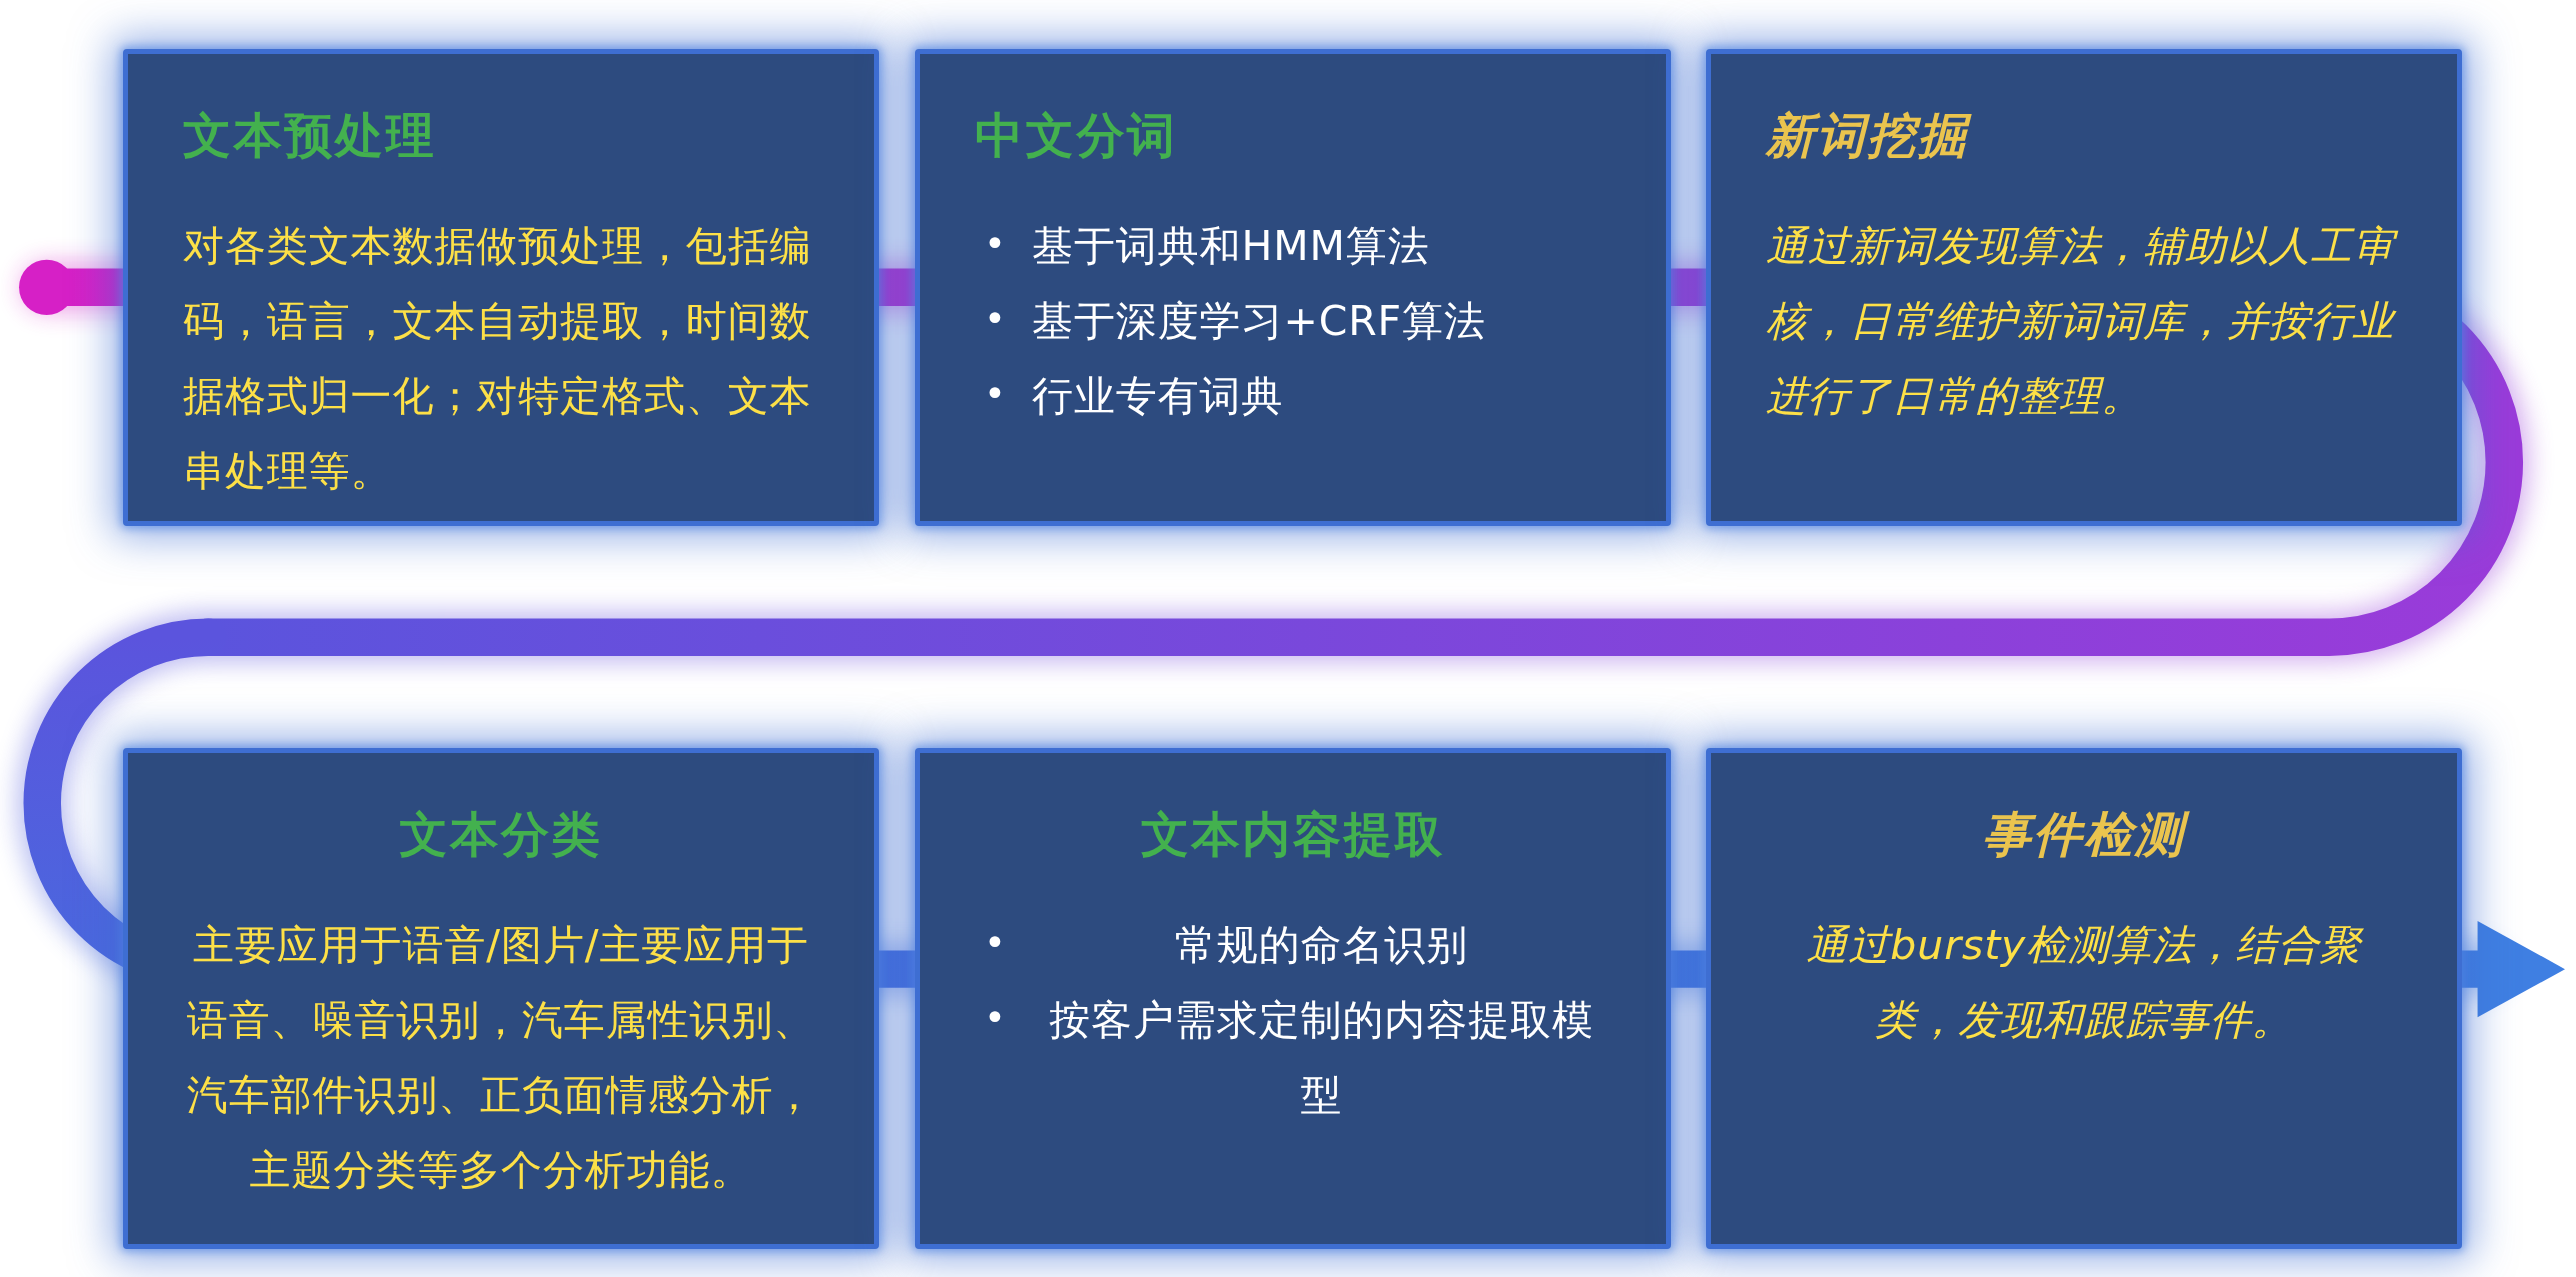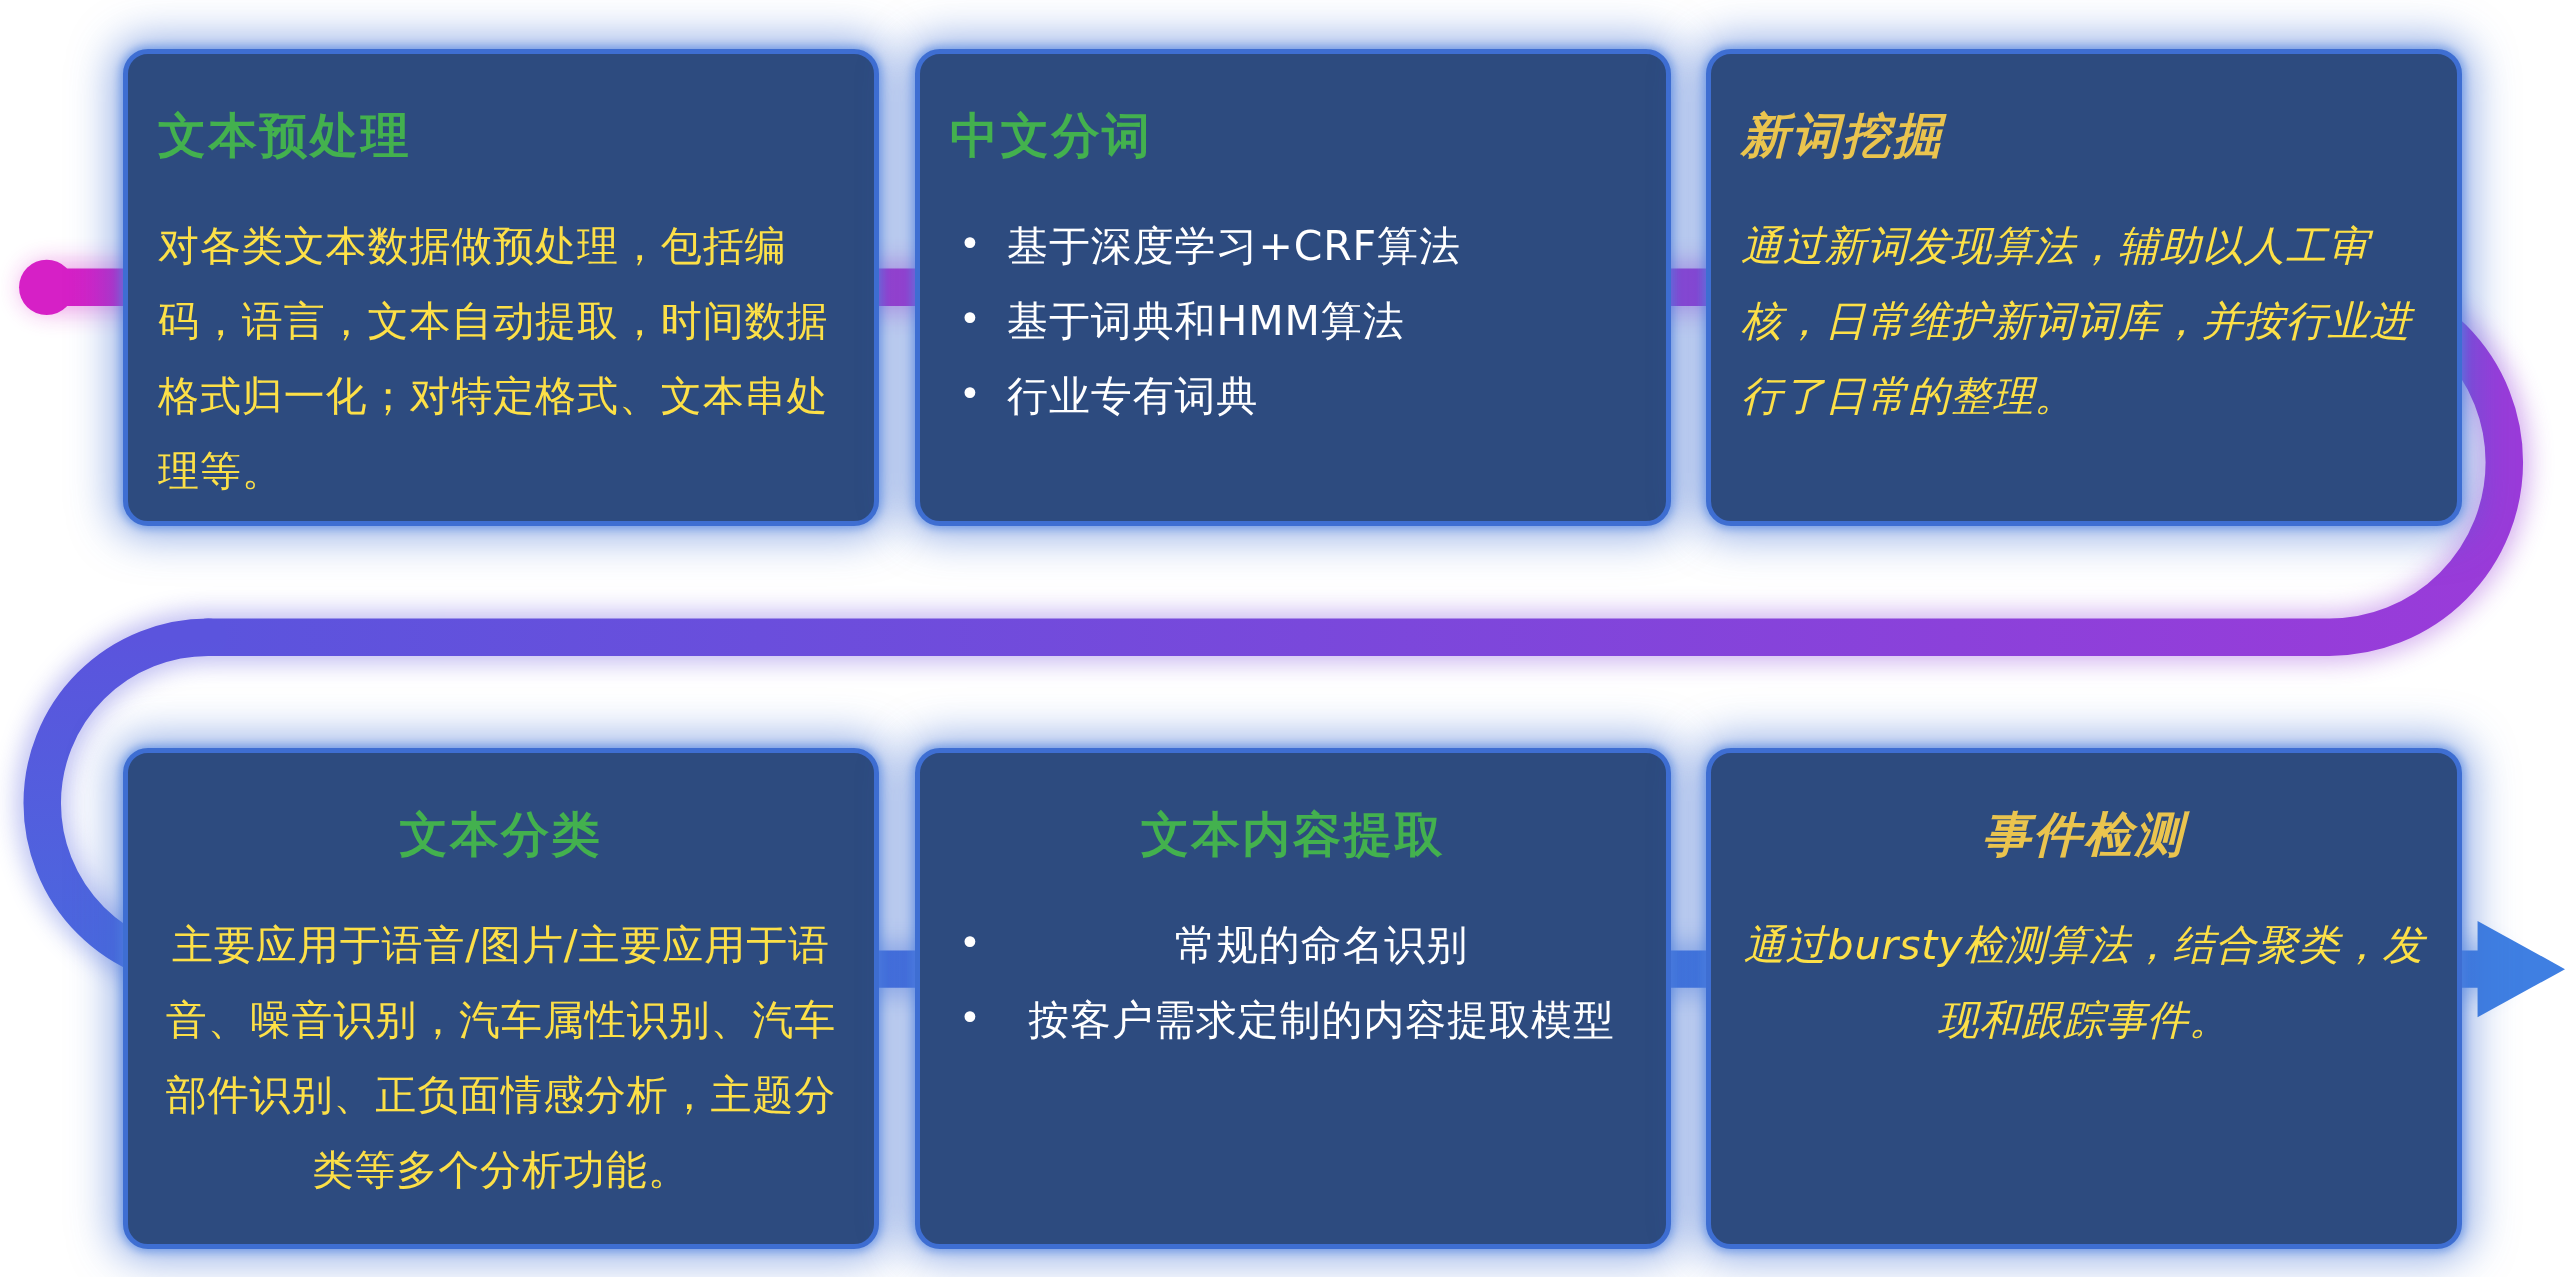--- a/index.html
+++ b/index.html
@@ -16,23 +16,23 @@
   .flow-svg {
     position: absolute;
     left: 0; top: 0;
     z-index: 0;
   }
   .card {
     position: absolute;
     width: 756px;
     background: #2d4b7f;
     border: 5.4px solid #3e6ed2;
-    border-radius: 25px;
+    border-radius: 4px;
     z-index: 1;
-    padding: 37px 30px;
+    padding: 37px 55px;
     color: #ffffff;
     box-shadow: 0 0 41px 10.7px rgba(62, 110, 210, 0.55),
                 0 0 9px 2.7px rgba(94, 146, 235, 0.60);
   }
   .row1 { top: 49px;  height: 477px; }
   .row2 { top: 748px; height: 501px; text-align: center; }
   .c0, .c3 { left: 123px; }
   .c1, .c4 { left: 915px; }
   .c2, .c5 { left: 1706px; font-style: italic; }
 
@@ -116,22 +116,22 @@
   </svg>
 
   <section class="card row1 c0">
     <h2 class="green">文本预处理</h2>
     <p class="body">对各类文本数据做预处理，包括编码，语言，文本自动提取，时间数据格式归一化；对特定格式、文本串处理等。</p>
   </section>
 
   <section class="card row1 c1">
     <h2 class="green">中文分词</h2>
     <ul class="bullets">
+      <li>基于词典和HMM算法</li>
       <li>基于深度学习+CRF算法</li>
-      <li>基于词典和HMM算法</li>
       <li>行业专有词典</li>
     </ul>
   </section>
 
   <section class="card row1 c2">
     <h2 class="yellow">新词挖掘</h2>
     <p class="body">通过新词发现算法，辅助以人工审核，日常维护新词词库，并按行业进行了日常的整理。</p>
   </section>
 
   <section class="card row2 c3">

